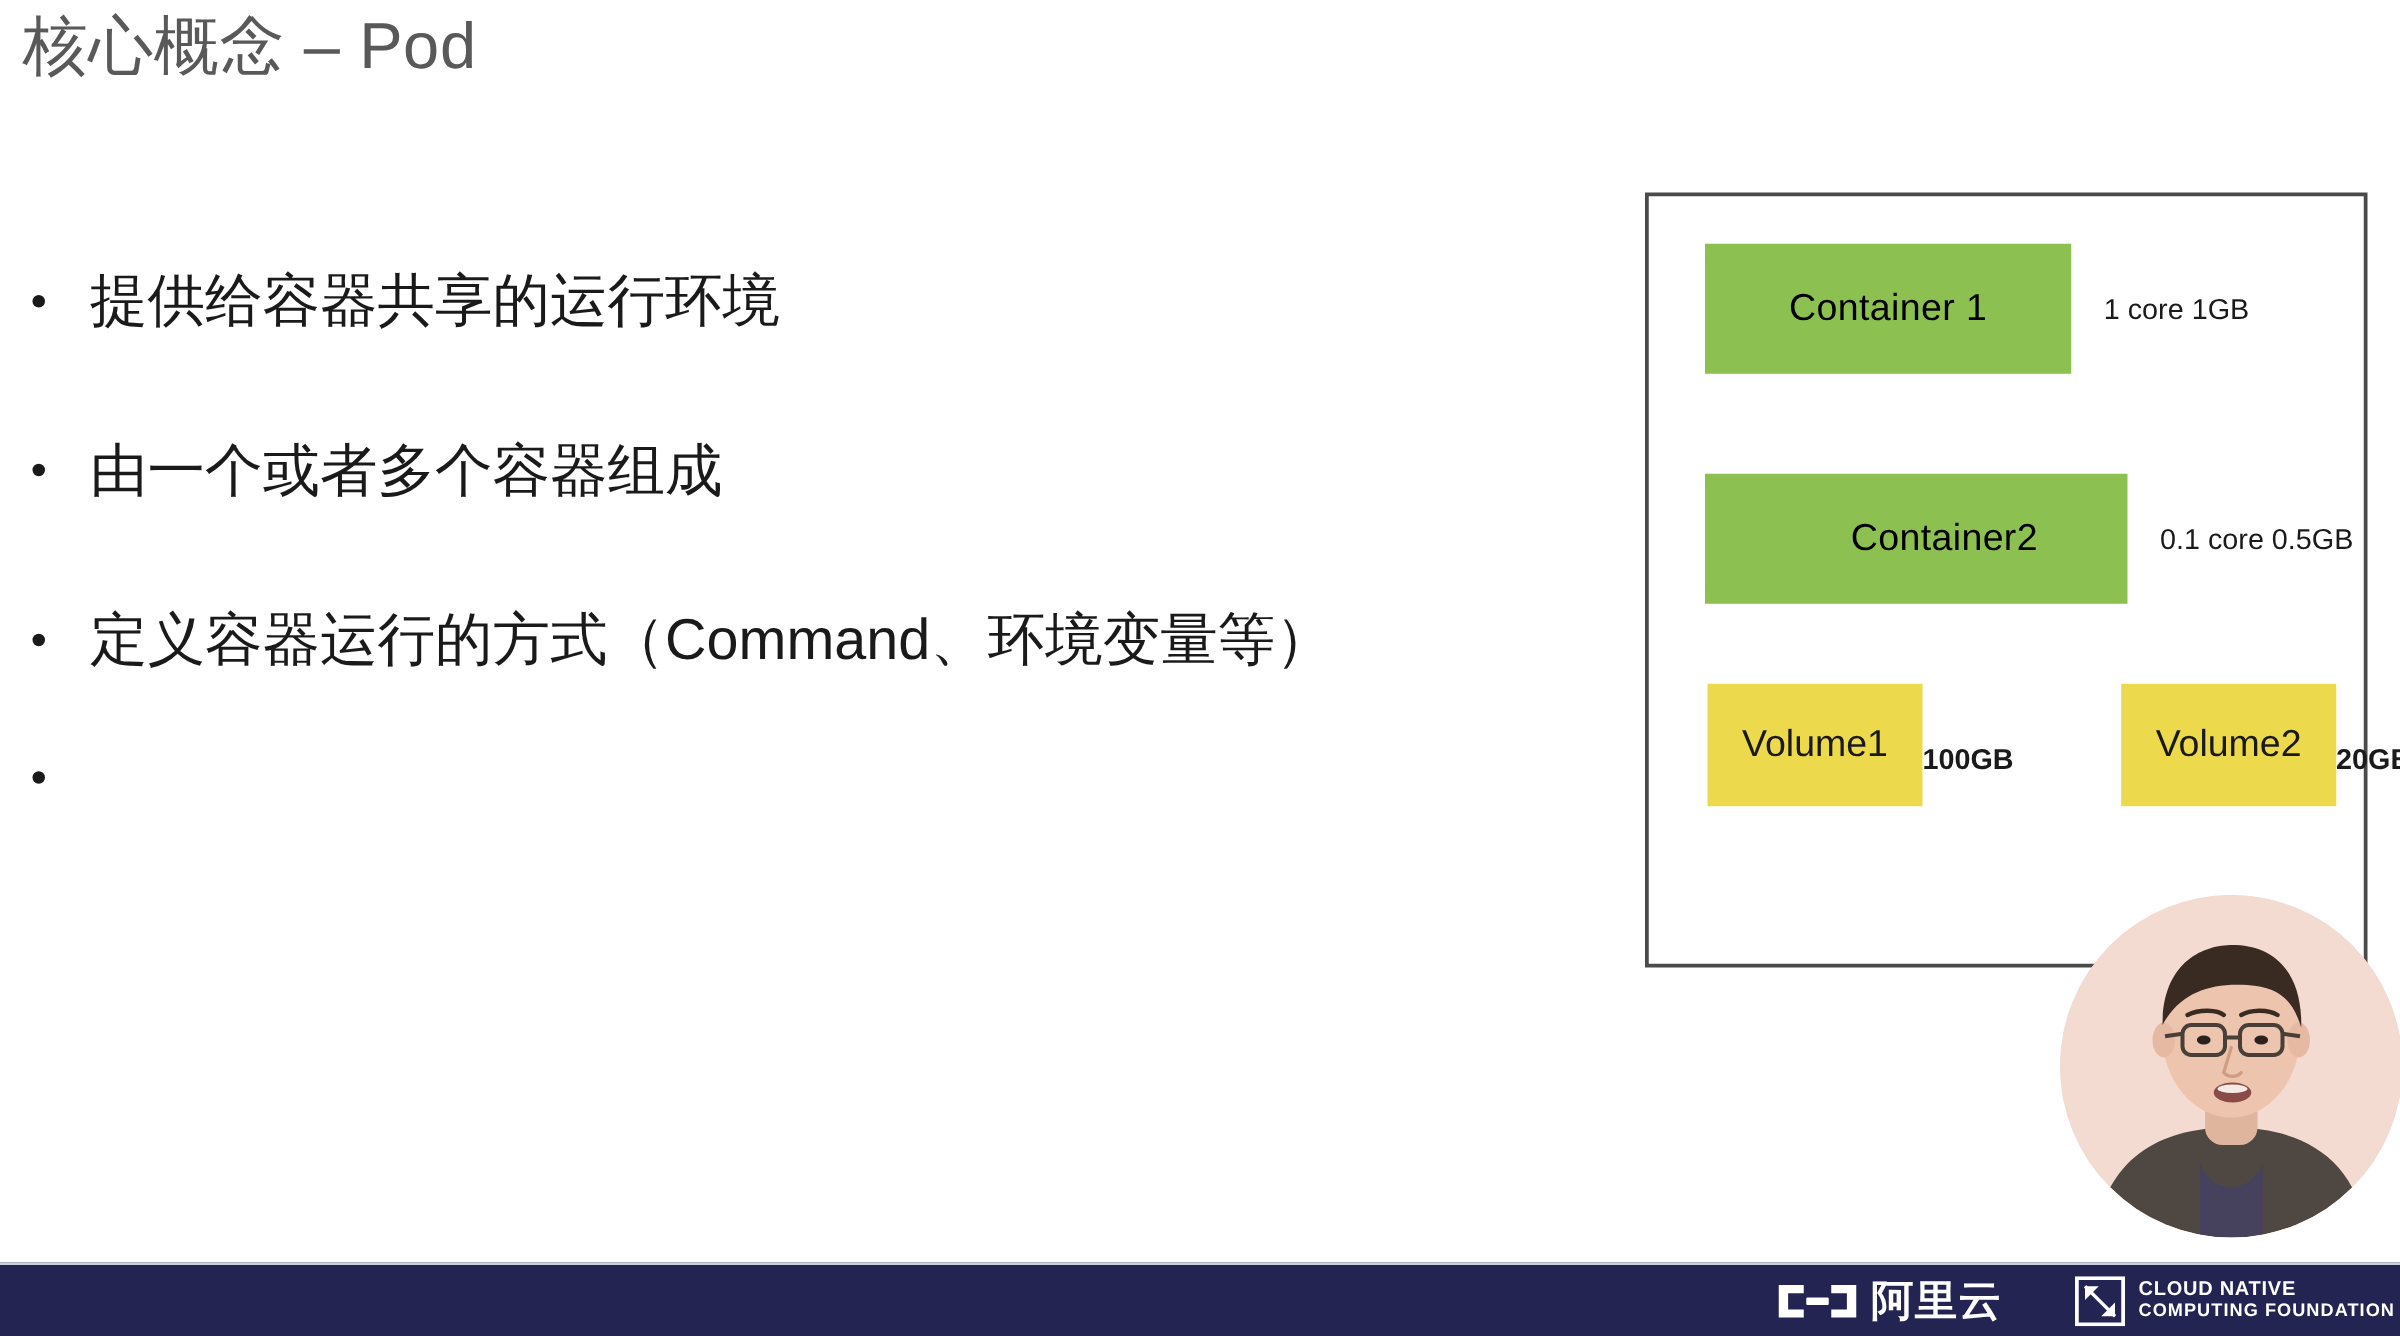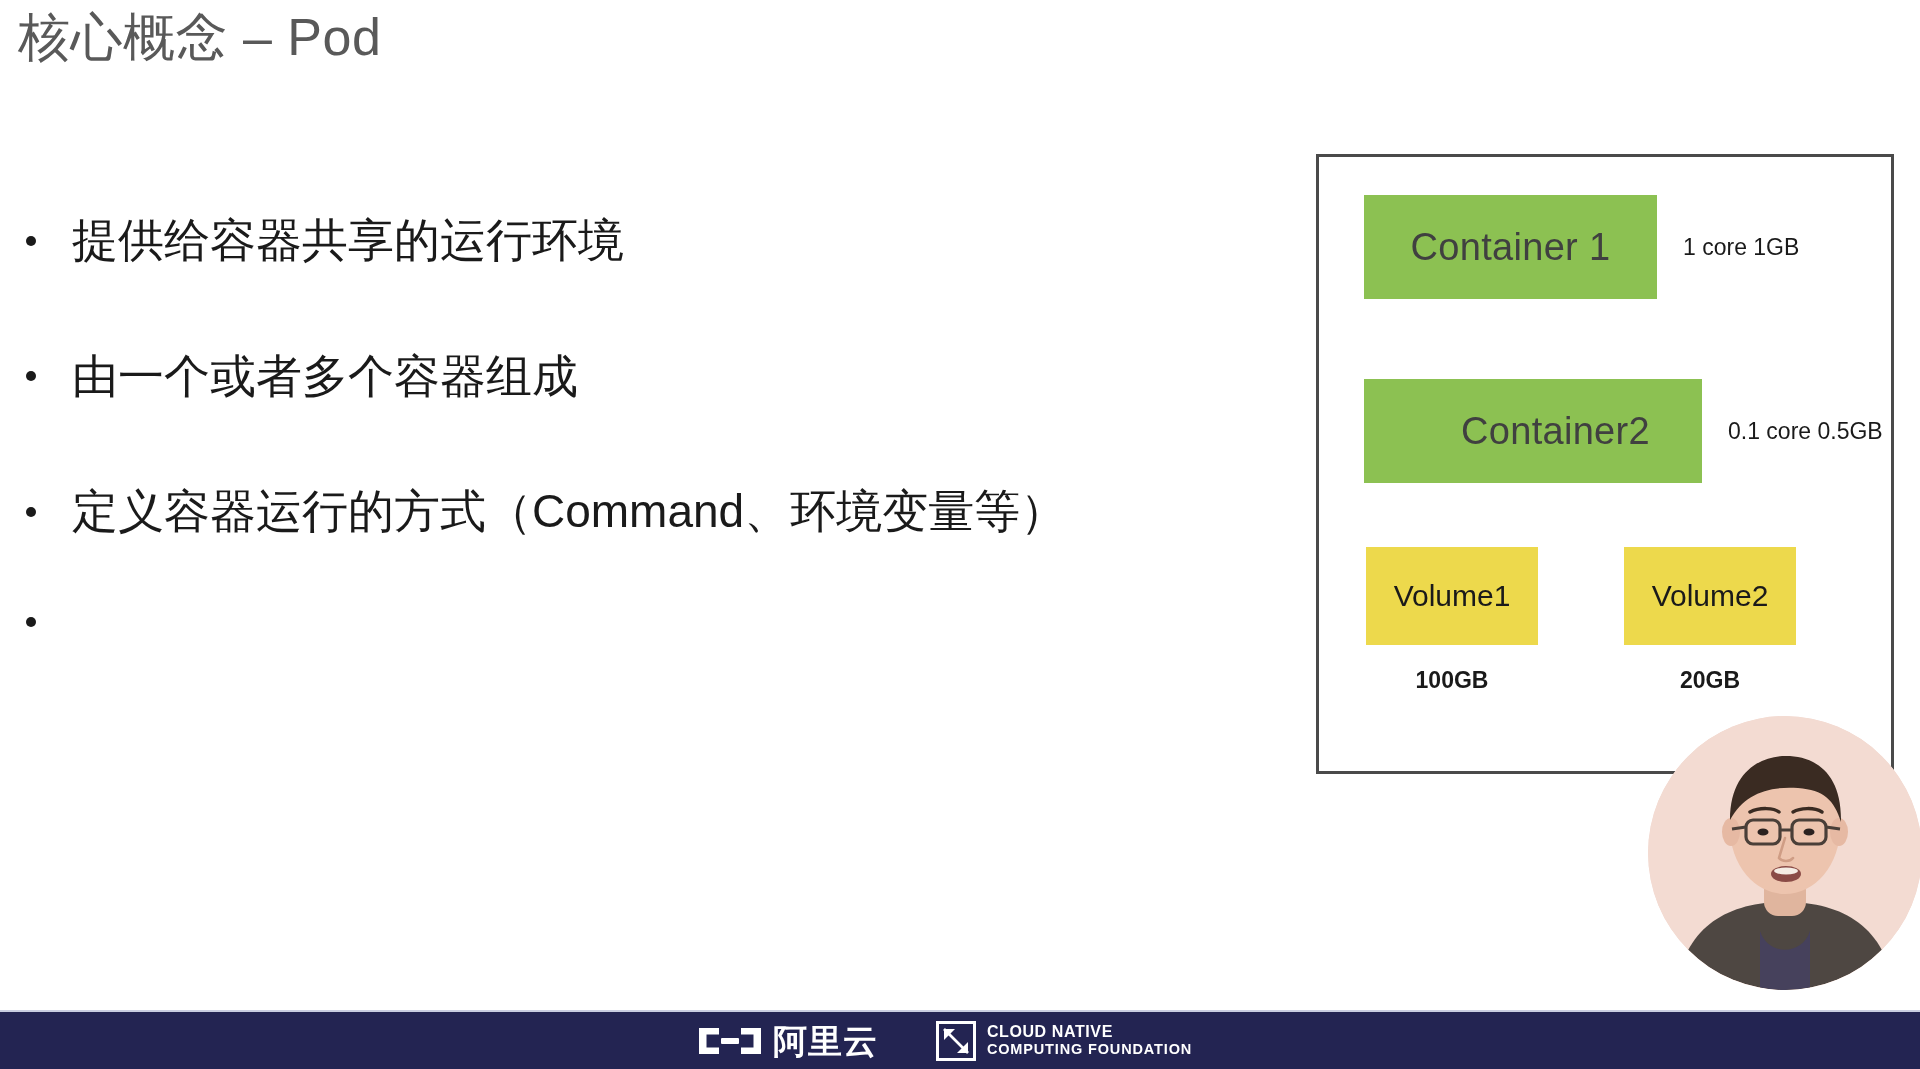--- a/index.html
+++ b/index.html
@@ -79,22 +79,22 @@
     box-sizing: border-box;
     background: #ffffff;
   }
   .container-row {
     position: absolute;
     display: flex;
     align-items: center;
   }
   .container-box {
     background: #8cc152;
-    color: #404040;
-    font-size: 38px;
+    color: #000000;
+    font-size: 30px;
     display: flex;
     align-items: center;
     justify-content: center;
     letter-spacing: 0.3px;
   }
   .container-spec {
     font-size: 23px;
     color: #1a1a1a;
     margin-left: 26px;
     white-space: nowrap;
@@ -108,21 +108,21 @@
 
   #volume-row {
     position: absolute;
     left: 47px;
     top: 390px;
     display: flex;
     gap: 86px;
   }
   .volume-cell {
     display: flex;
-    flex-direction: column;
+    flex-direction: row;
     align-items: center;
   }
   .volume-box {
     width: 172px;
     height: 98px;
     background: #edd94c;
     color: #1a1a1a;
     font-size: 30px;
     display: flex;
     align-items: center;
@@ -152,23 +152,23 @@
   #bottom-bar {
     position: absolute;
     left: 0;
     bottom: 0;
     width: 1920px;
     height: 59px;
     background: #232452;
     border-top: 2px solid #c9cde0;
     display: flex;
     align-items: center;
-    justify-content: center;
+    justify-content: flex-end;
     box-sizing: border-box;
-    padding-right: 33px;
+    padding-right: 4px;
   }
   #aliyun-logo {
     display: flex;
     align-items: center;
     margin-right: 58px;
   }
   #aliyun-wordmark {
     color: #ffffff;
     font-size: 34px;
     font-weight: 700;

